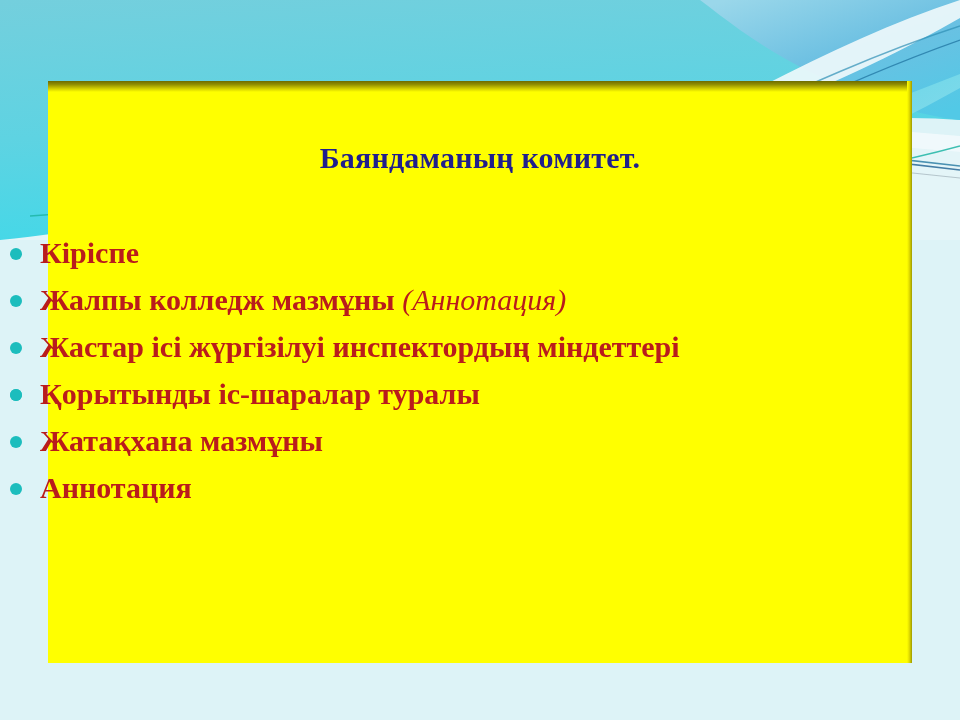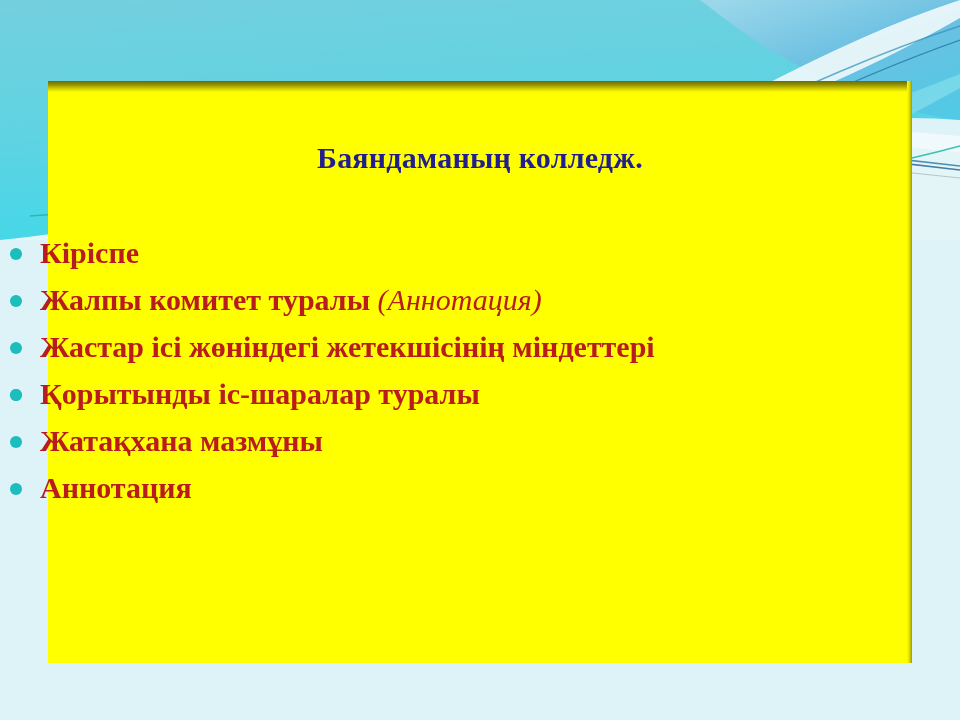--- a/index.html
+++ b/index.html
@@ -155,38 +155,38 @@
     <path d="M118,240 C258,214 408,182 548,166 C708,148 855,156 960,170" fill="none" stroke="#1b5f90" stroke-width="1.4" opacity="0.8"></path>
     <path d="M140,240 C280,216 420,188 560,174 C720,158 860,166 960,178" fill="none" stroke="#a9b9c0" stroke-width="1.2" opacity="0.8"></path>
     <path d="M30,216 C180,206 360,194 520,196 C700,198 850,176 960,146" fill="none" stroke="#1fb5a4" stroke-width="1.3" opacity="0.85"></path>
 
     <path d="M960,26 C880,52 800,88 720,126" fill="none" stroke="#2e8fb5" stroke-width="1.5" opacity="0.7"></path>
     <path d="M960,40 C886,66 810,100 736,136" fill="none" stroke="#1b6f9c" stroke-width="1.3" opacity="0.7"></path>
   </svg>
 
   <div id="content-box"></div>
 
-  <div id="slide-title">Баяндаманың колледж.</div>
+  <div id="slide-title">Баяндаманың комитет.</div>
 
   <ul id="bullet-list">
 
     <li class="bullet-item">
       <span class="bullet-dot"></span>
       <span>Кіріспе</span>
     </li>
 
     <li class="bullet-item">
       <span class="bullet-dot"></span>
-      <span>Жалпы комитет туралы </span>
+      <span>Жалпы колледж мазмұны </span>
       <span class="note-italic">(Аннотация)</span>
     </li>
 
     <li class="bullet-item">
       <span class="bullet-dot"></span>
-      <span>Жастар ісі жөніндегі жетекшісінің міндеттері</span>
+      <span>Жастар ісі жүргізілуі инспектордың міндеттері</span>
     </li>
 
     <li class="bullet-item">
       <span class="bullet-dot"></span>
     </li>
 
     <li class="bullet-item">
       <span class="bullet-dot"></span>
       <span>Қорытынды іс-шаралар туралы</span>
     </li>

